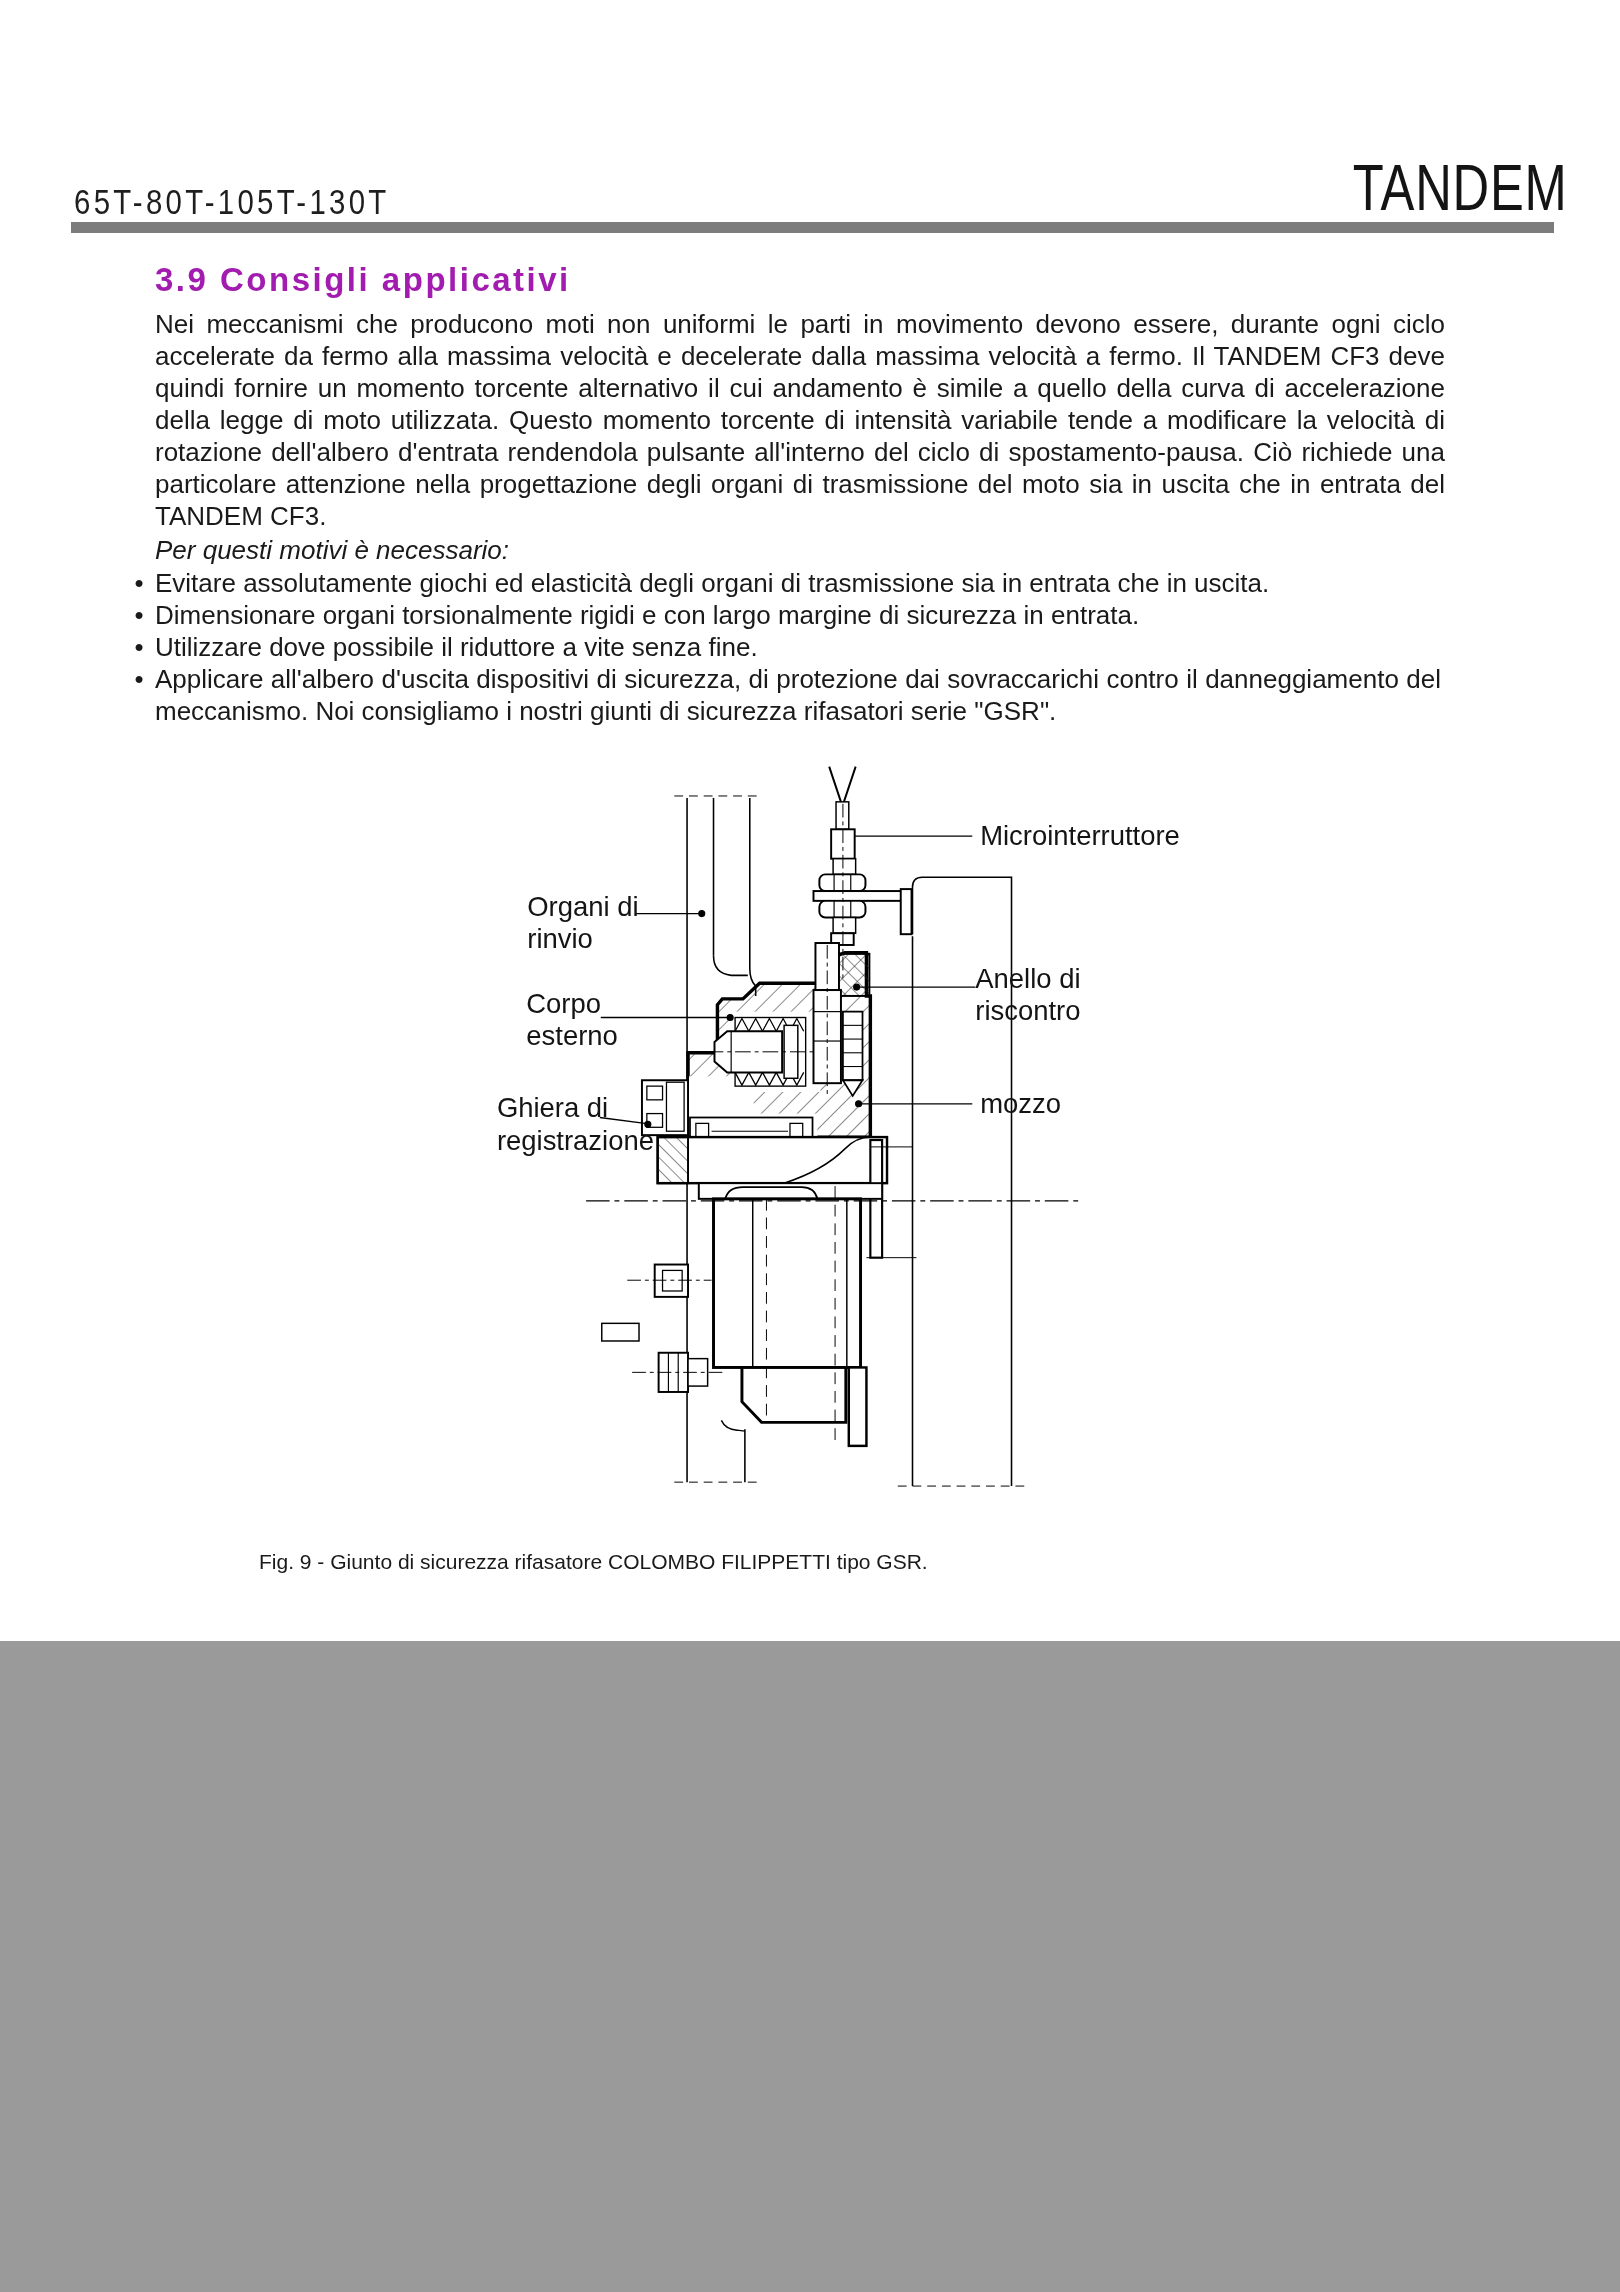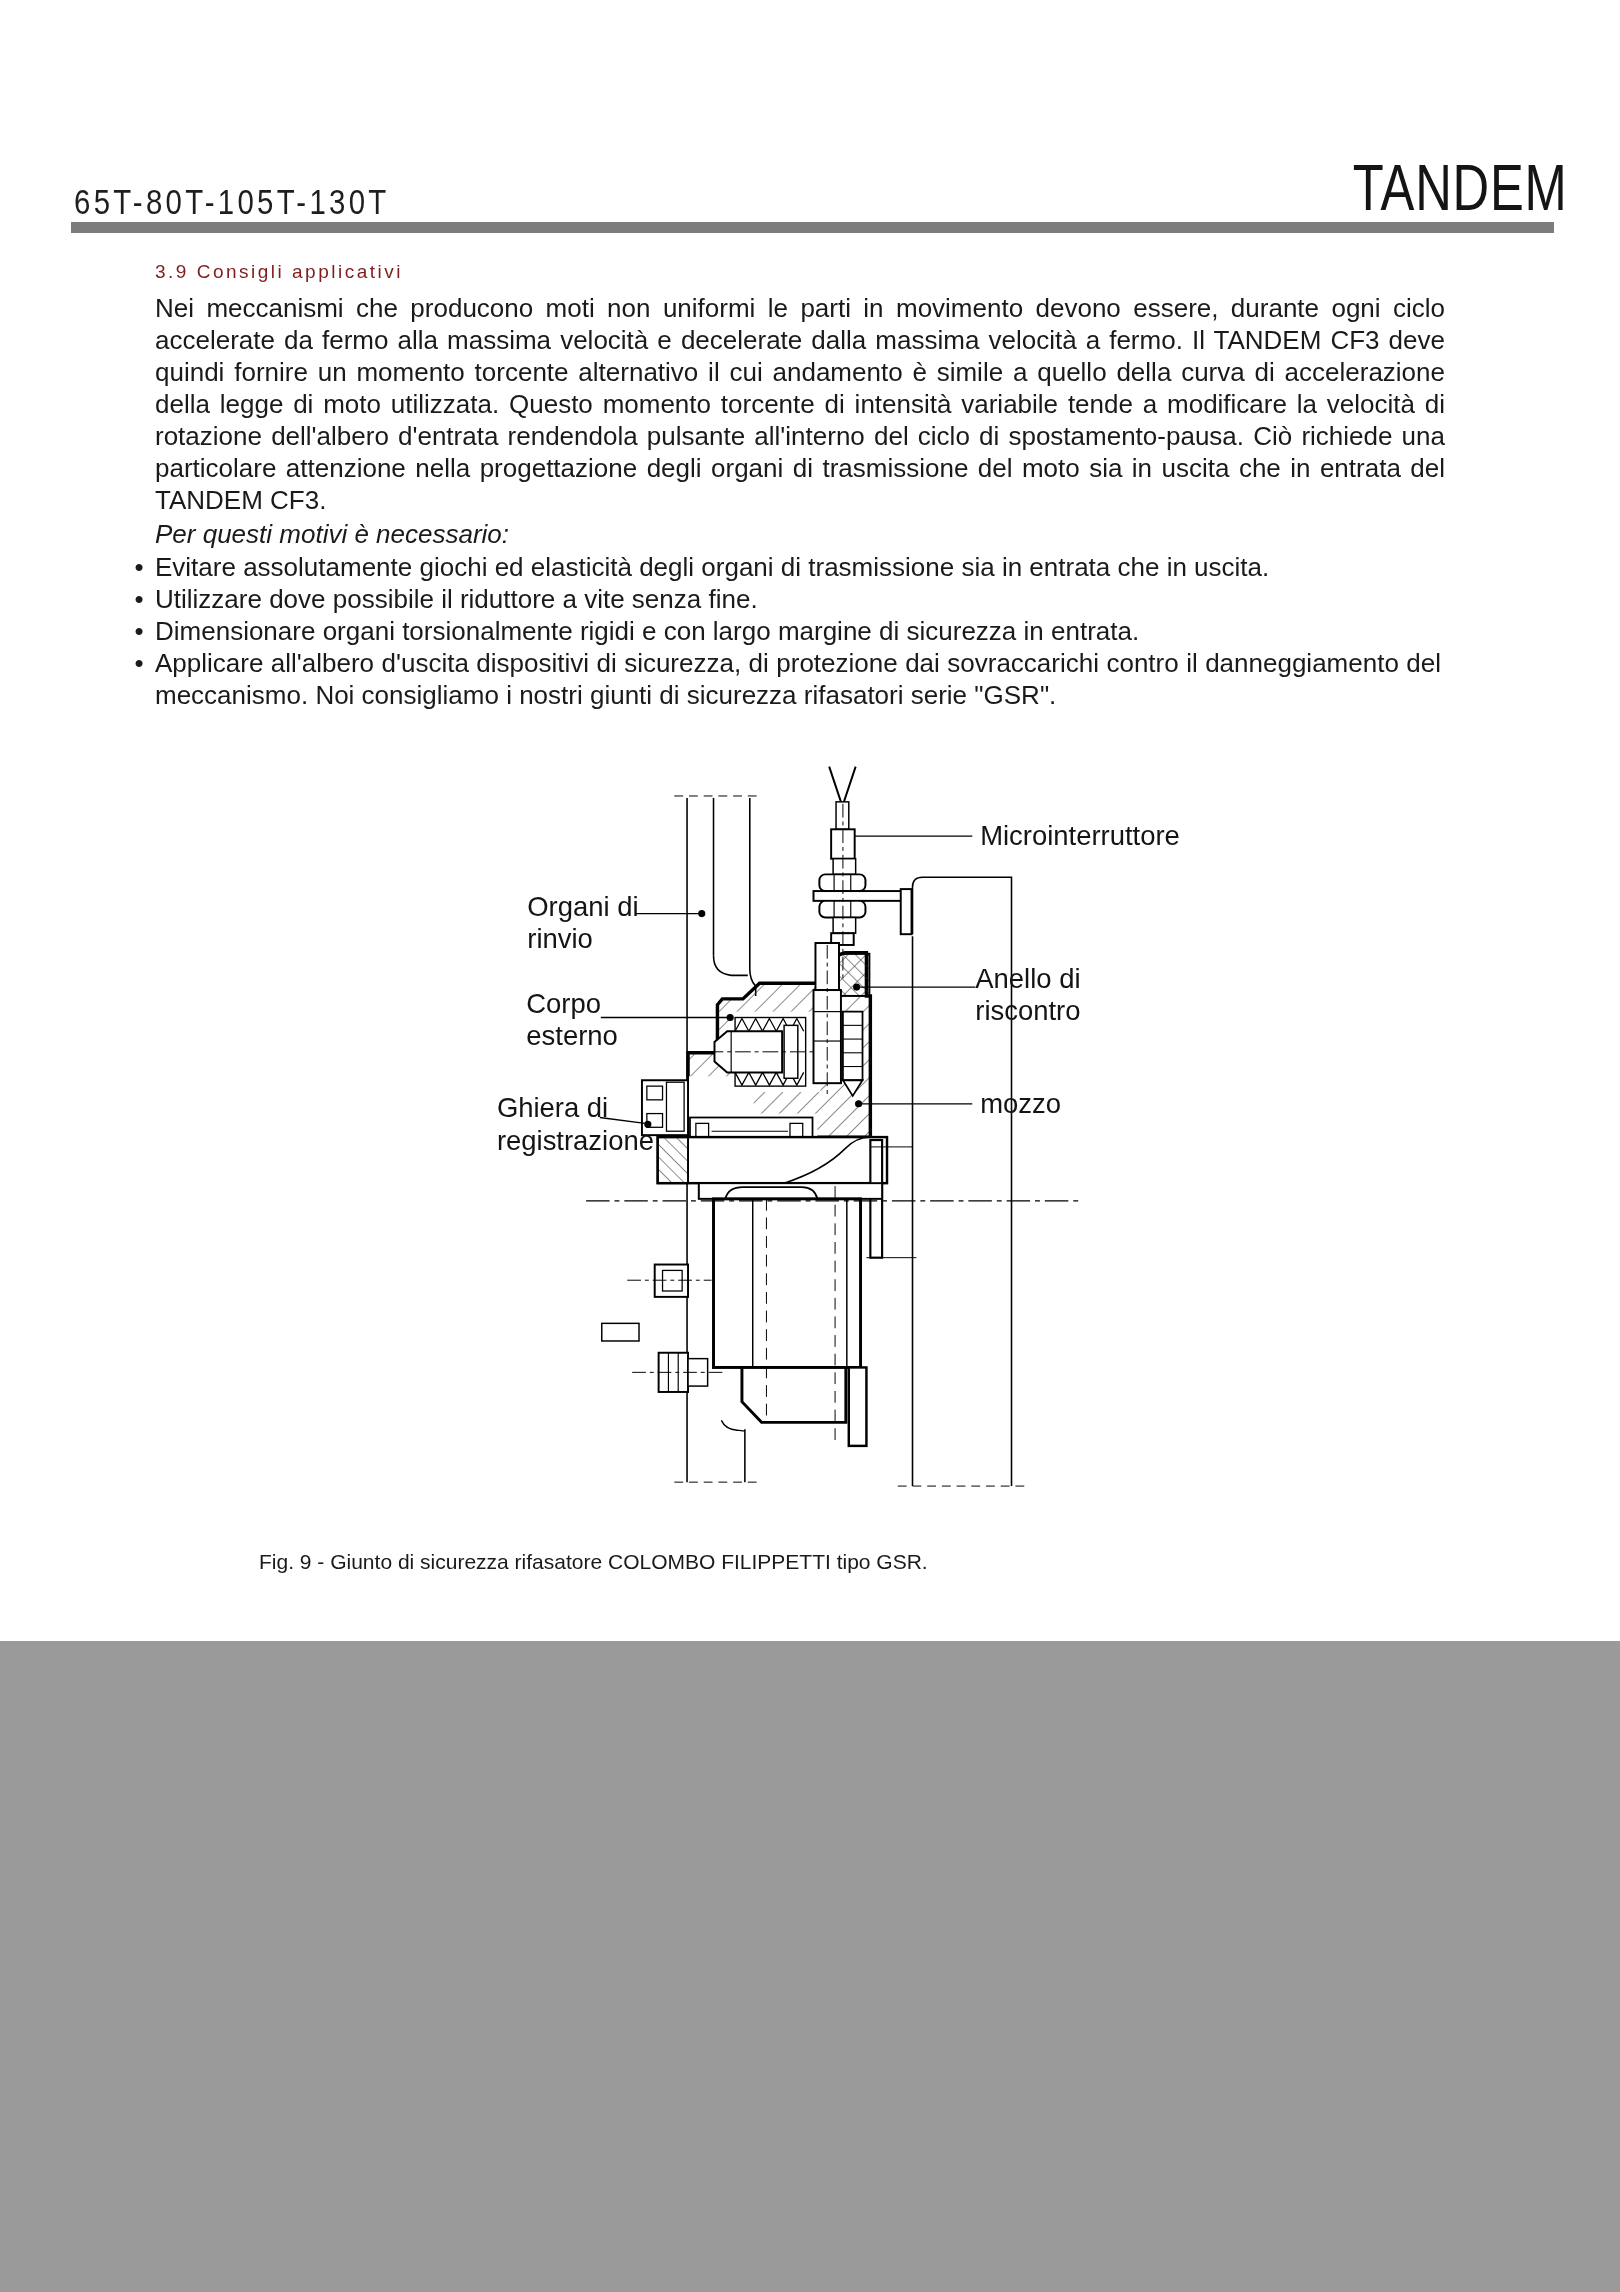--- a/index.html
+++ b/index.html
@@ -18,22 +18,22 @@
     position:absolute;right:52px;top:150px;
     font-size:65px;letter-spacing:1px;color:#141414;font-weight:400;
     transform:scaleX(.78);transform-origin:right top;white-space:nowrap;
   }
   .header-rule{
     position:absolute;left:71px;top:222px;width:1483px;height:10.8px;background:#7c7c7c;
   }
   
   .section{position:absolute;left:155px;top:261px;width:1290px;}
   .section-title{
-    margin:0 0 8.8px 0;font-size:19px;font-weight:normal;letter-spacing:2.5px;
-    color:#7f1d1d;white-space:nowrap;
+    margin:0 0 8.8px 0;font-size:33px;font-weight:bold;letter-spacing:2.5px;
+    color:#a21caf;white-space:nowrap;
   }
   .body-text{font-size:26px;line-height:32px;}
   .para{margin:0;text-align:justify;}
   .lead-in{margin:2px 0 0 0;font-style:italic;}
   ul.bullets{margin:1px 4px 0 -20.6px;padding:0;list-style:none;}
   ul.bullets li{position:relative;padding-left:20.6px;text-align:justify;}
   ul.bullets li::before{content:"\2022";position:absolute;left:0;top:0;}
   
   .figure-svg{position:absolute;left:431px;top:745px;width:765px;height:794px;}
   .fig-label{font-family:"Liberation Sans", sans-serif;font-size:28px;fill:#141414;}
@@ -58,22 +58,22 @@
   <div class="brand">TANDEM</div>
   <div class="header-rule"></div>
 
   <div class="section">
     <h2 class="section-title">3.9 Consigli applicativi</h2>
     <div class="body-text">
       <p class="para">Nei meccanismi che producono moti non uniformi le parti in movimento devono essere, durante ogni ciclo accelerate da fermo alla massima velocità e decelerate dalla massima velocità a fermo. Il TANDEM CF3 deve quindi fornire un momento torcente alternativo il cui andamento è simile a quello della curva di accelerazione della legge di moto utilizzata. Questo momento torcente di intensità variabile tende a modificare la velocità di rotazione dell'albero d'entrata rendendola pulsante all'interno del ciclo di spostamento-pausa. Ciò richiede una particolare attenzione nella progettazione degli organi di trasmissione del moto sia in uscita che in entrata del TANDEM CF3.</p>
       <p class="para lead-in">Per questi motivi è necessario:</p>
       <ul class="bullets">
         <li>Evitare assolutamente giochi ed elasticità degli organi di trasmissione sia in entrata che in uscita.</li>
+        <li>Dimensionare organi torsionalmente rigidi e con largo margine di sicurezza in entrata.</li>
         <li>Utilizzare dove possibile il riduttore a vite senza fine.</li>
-        <li>Dimensionare organi torsionalmente rigidi e con largo margine di sicurezza in entrata.</li>
         <li>Applicare all'albero d'uscita dispositivi di sicurezza, di protezione dai sovraccarichi contro il danneggiamento del meccanismo. Noi consigliamo i nostri giunti di sicurezza rifasatori serie "GSR".</li>
       </ul>
     </div>
   </div>
 
   <svg class="figure-svg" viewBox="440 760 780 810">
     <defs>
       <pattern id="hA" width="13" height="13" patternUnits="userSpaceOnUse" patternTransform="rotate(45)">
         <line x1="0" y1="0" x2="0" y2="13" stroke="#2a2a2a" stroke-width="1.1"></line>
       </pattern>

